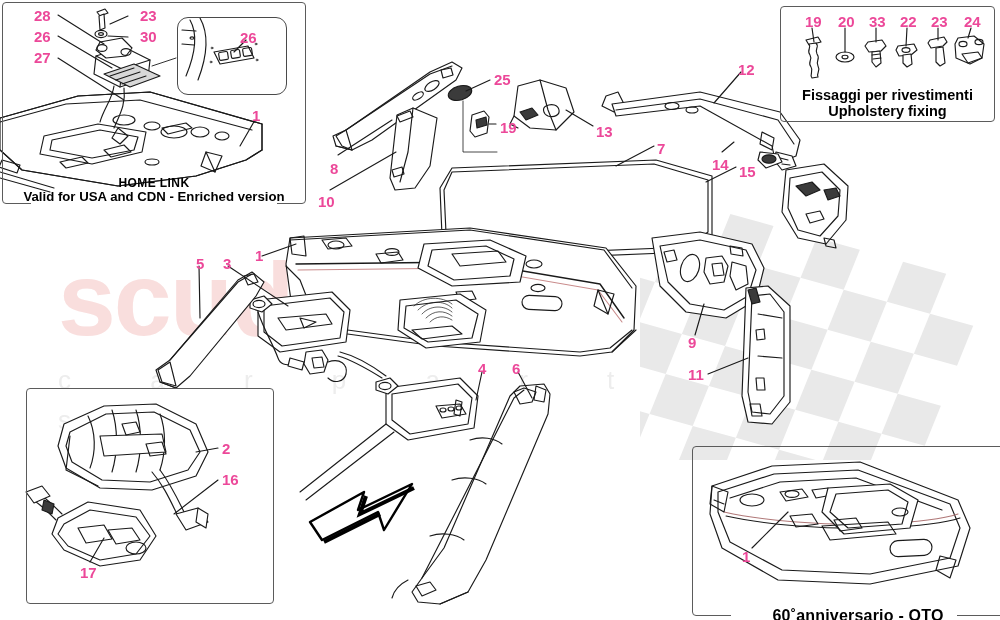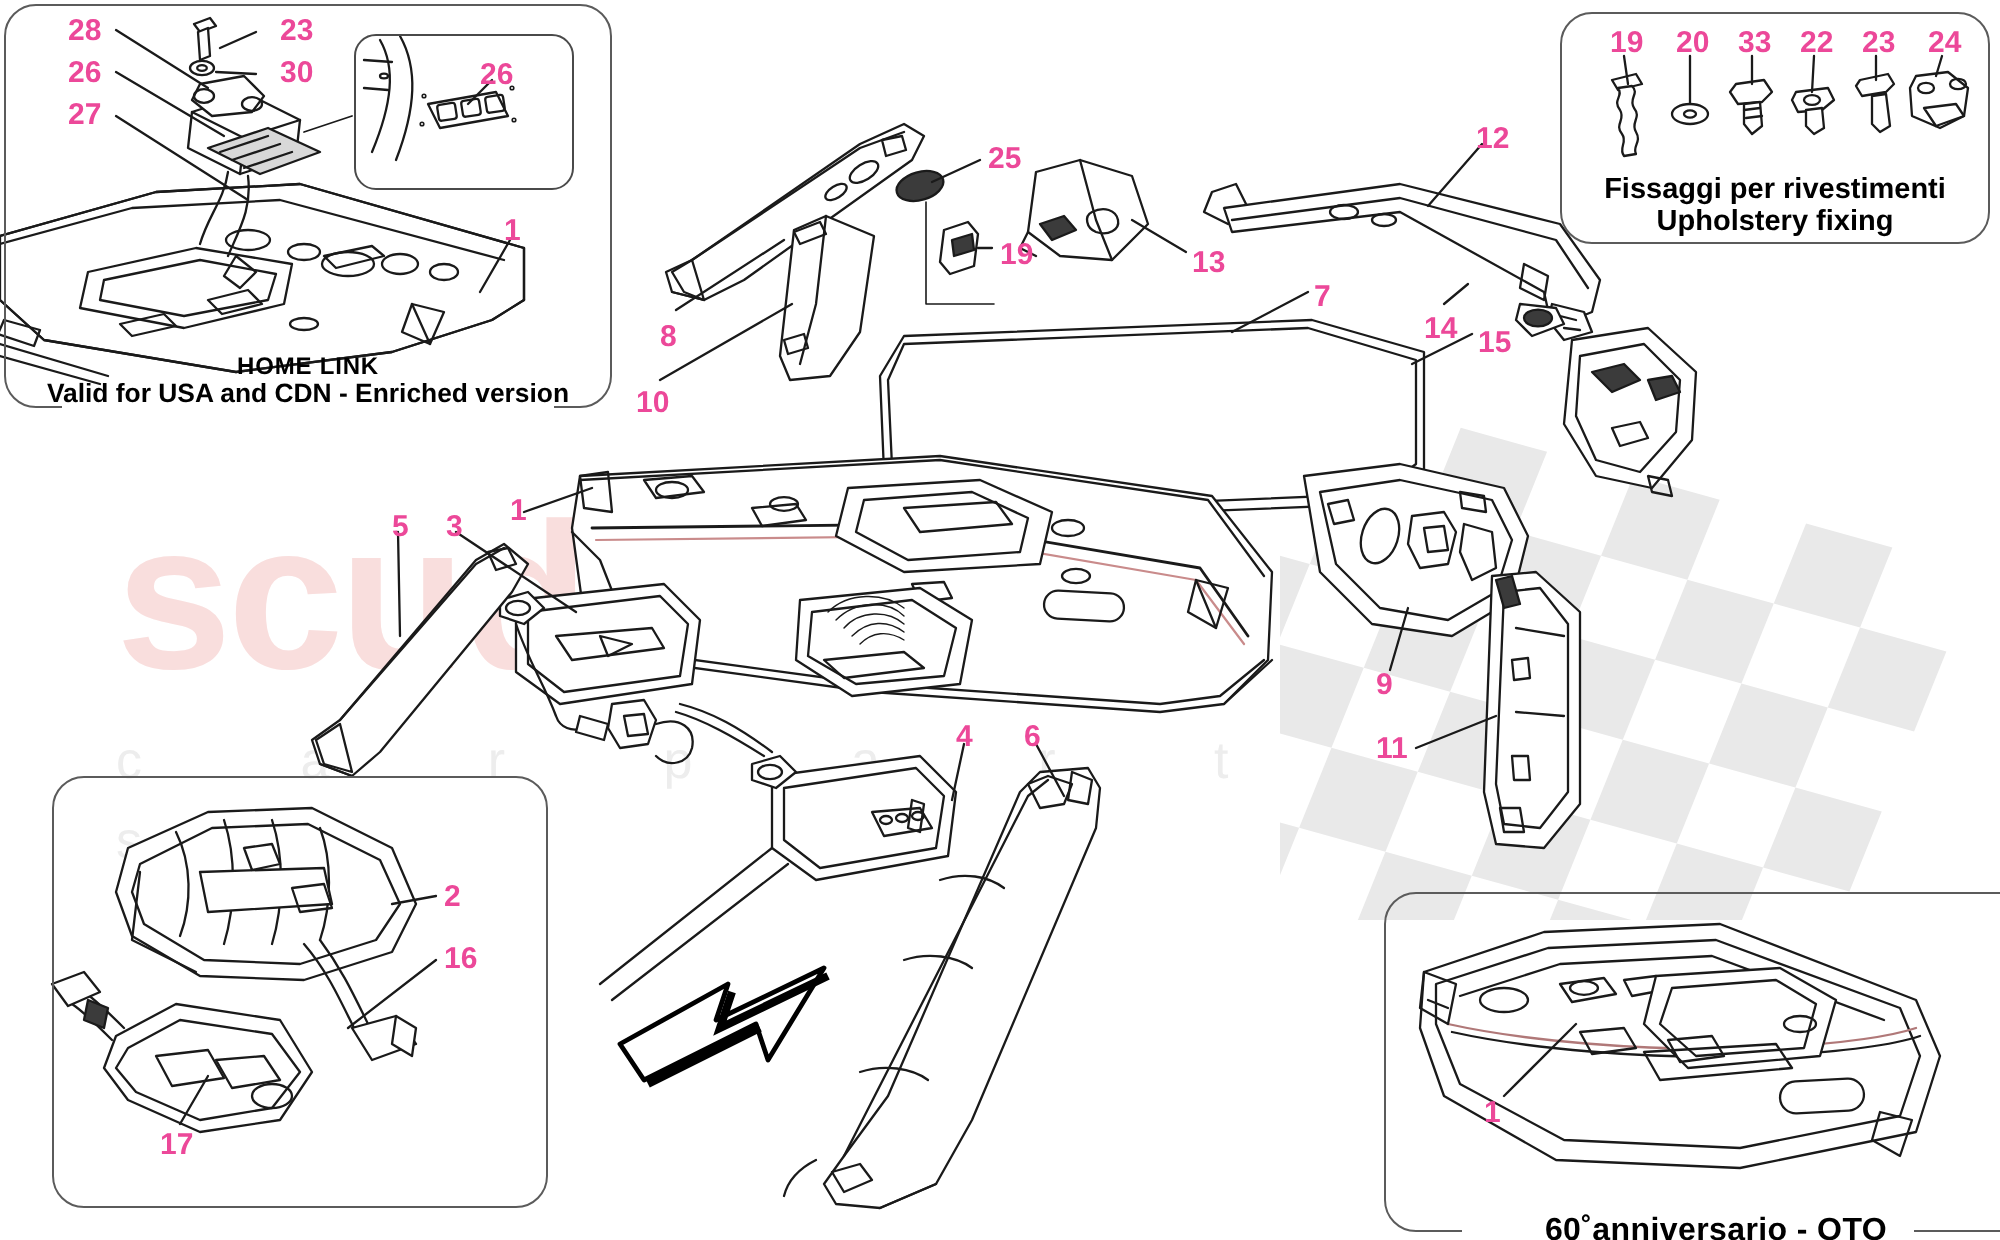--- a/index.html
+++ b/index.html
@@ -11,21 +11,21 @@
   
   .wm{position:absolute;pointer-events:none;user-select:none;}
   #wm-checks{left:640px;top:200px;width:360px;height:260px;opacity:1;}
   #wm-scuderia{left:58px;top:244px;width:620px;height:110px;
      font-size:104px;font-weight:bold;letter-spacing:-2px;
      color:#f9dedd;line-height:110px;font-family:"Liberation Sans",sans-serif;}
   #wm-carparts{left:58px;top:360px;width:620px;height:40px;
      font-size:26px;letter-spacing:36px;color:#ededed;line-height:40px;}
 
   
-  .panel{position:absolute;border:1.6px solid #5b5b5b;border-radius:16px;
+  .panel{position:absolute;border:1.6px solid #5b5b5b;border-radius:4px;
          background:transparent;}
   #panel-homelink{left:2px;top:2px;width:302px;height:200px;}
   #panel-fixings{left:780px;top:6px;width:213px;height:114px;}
   #panel-interior{left:26px;top:388px;width:246px;height:214px;}
   #panel-anniversary{left:692px;top:446px;width:302px;height:168px;padding-left:28px;}
 
   #panel-homelink .cap,
   #panel-anniversary .cap,
   #panel-fixings .cap{position:absolute;width:100%;text-align:center;
          font-weight:bold;line-height:1.12;}

